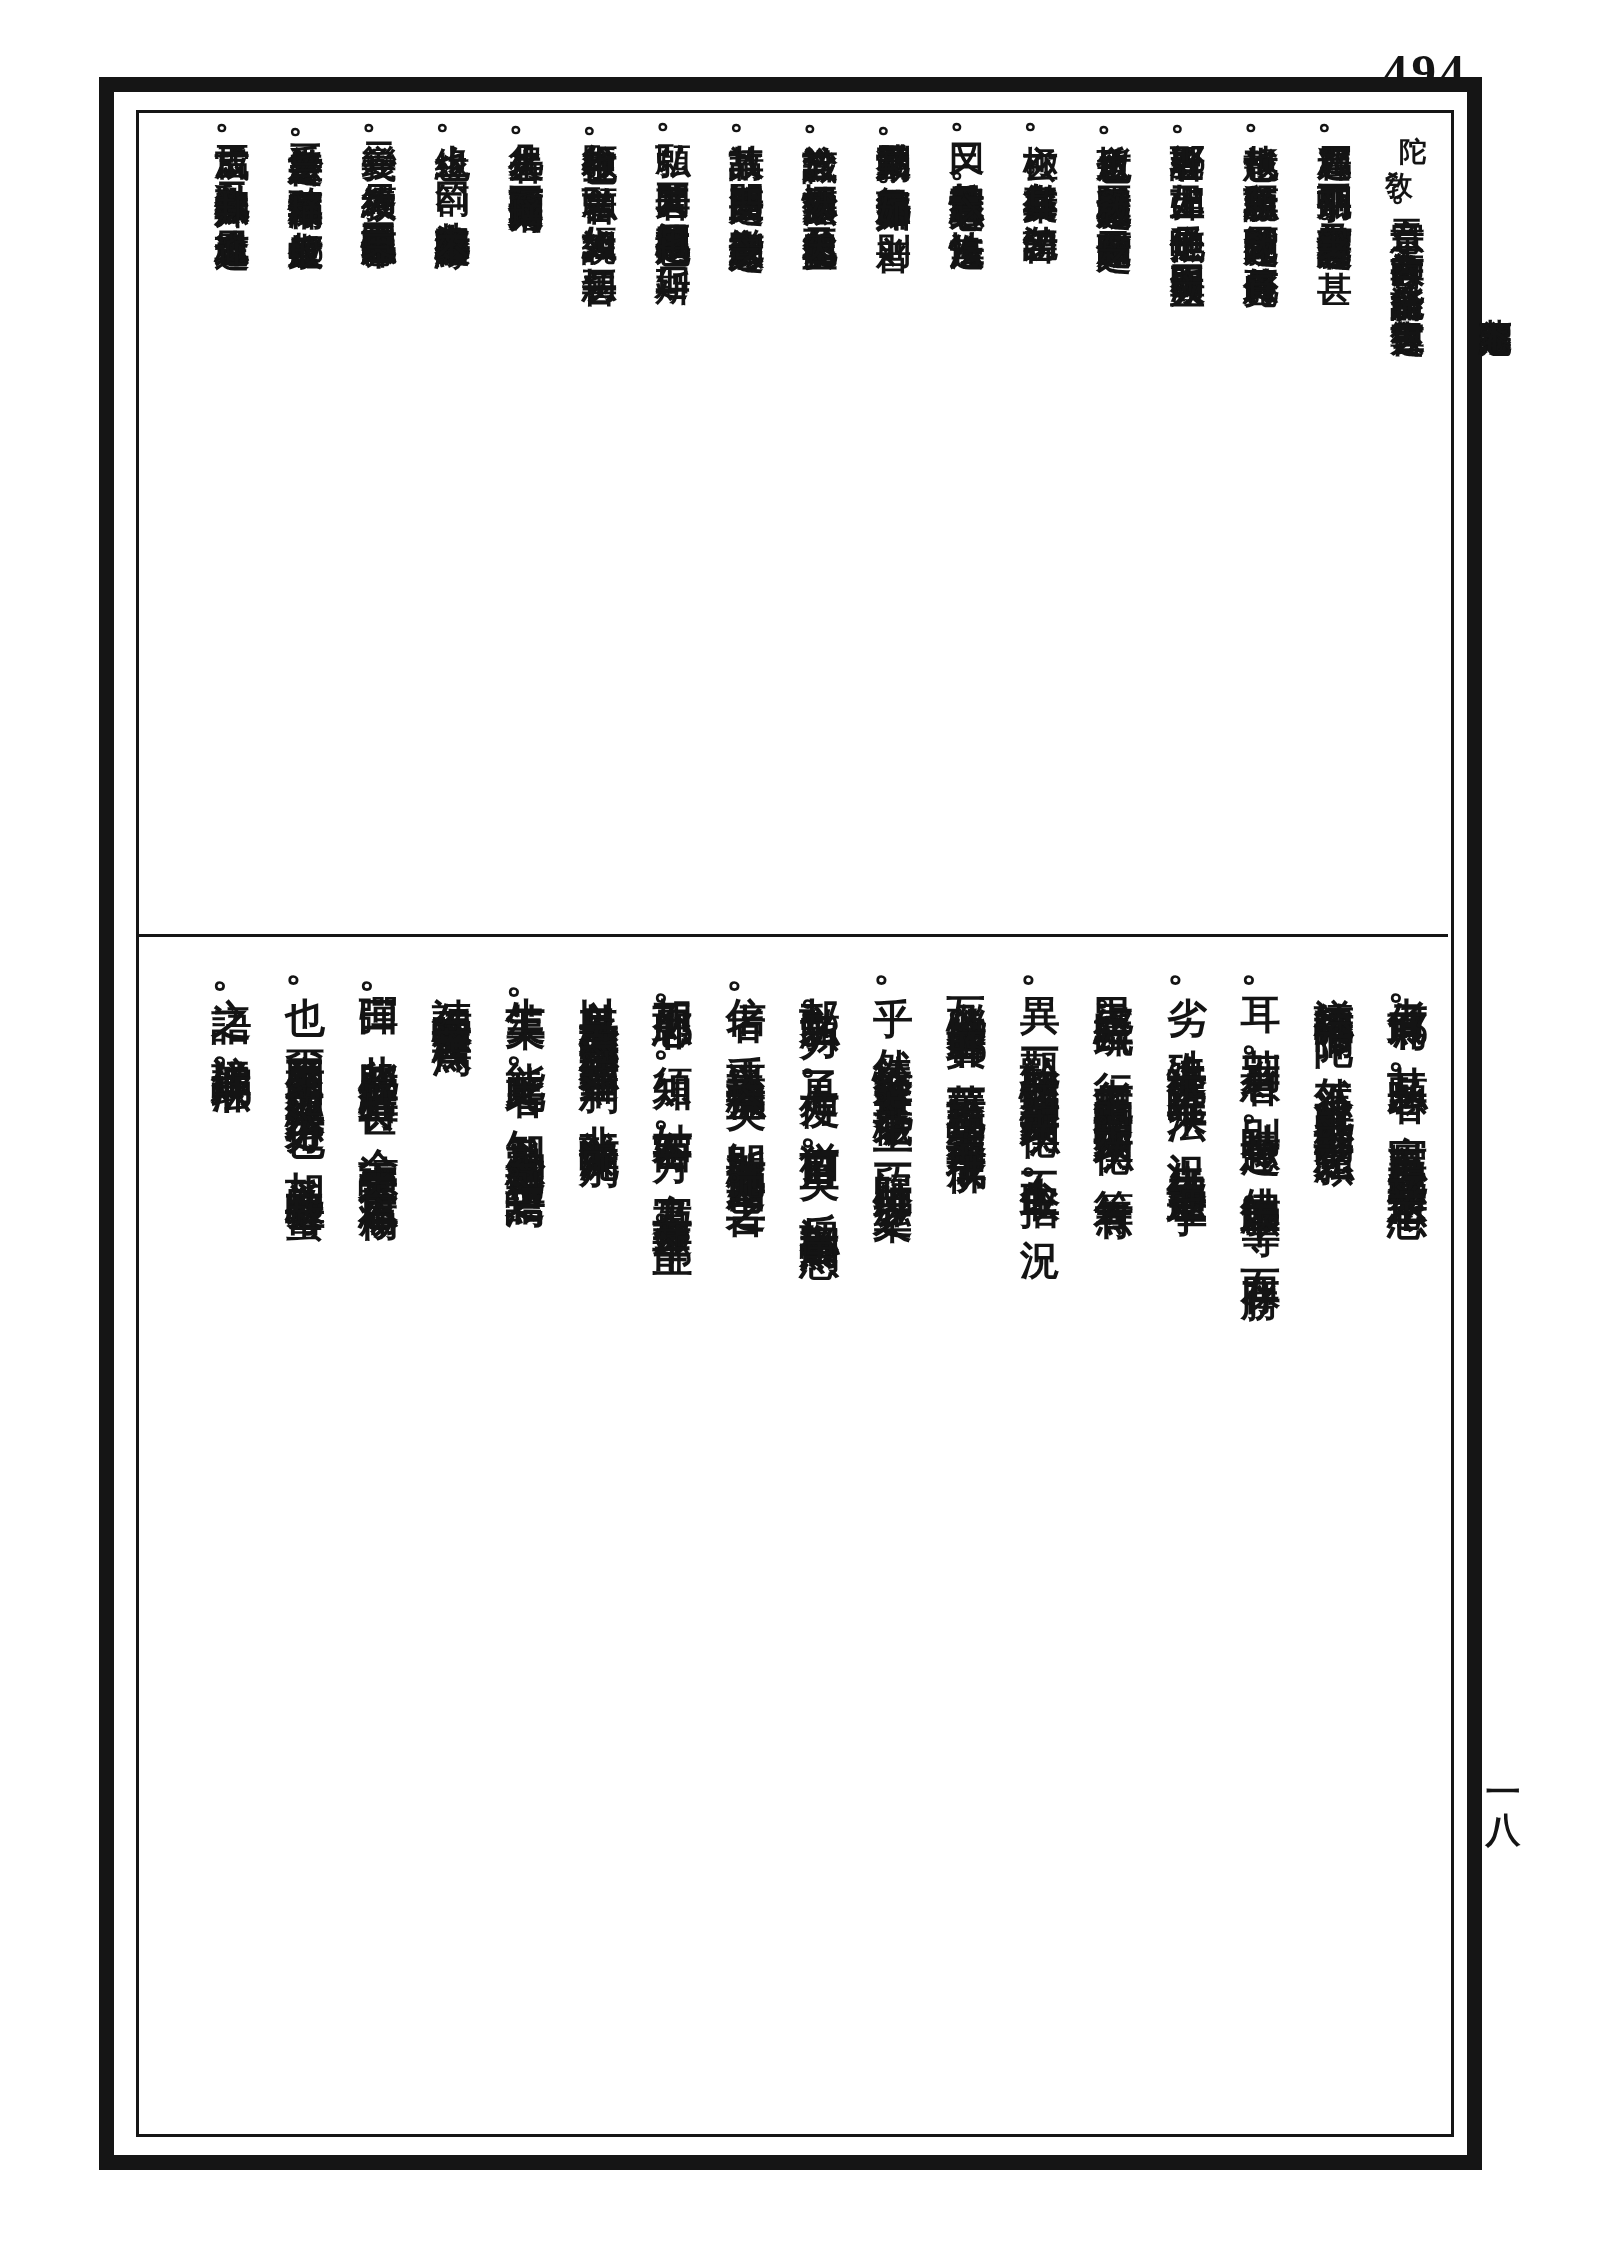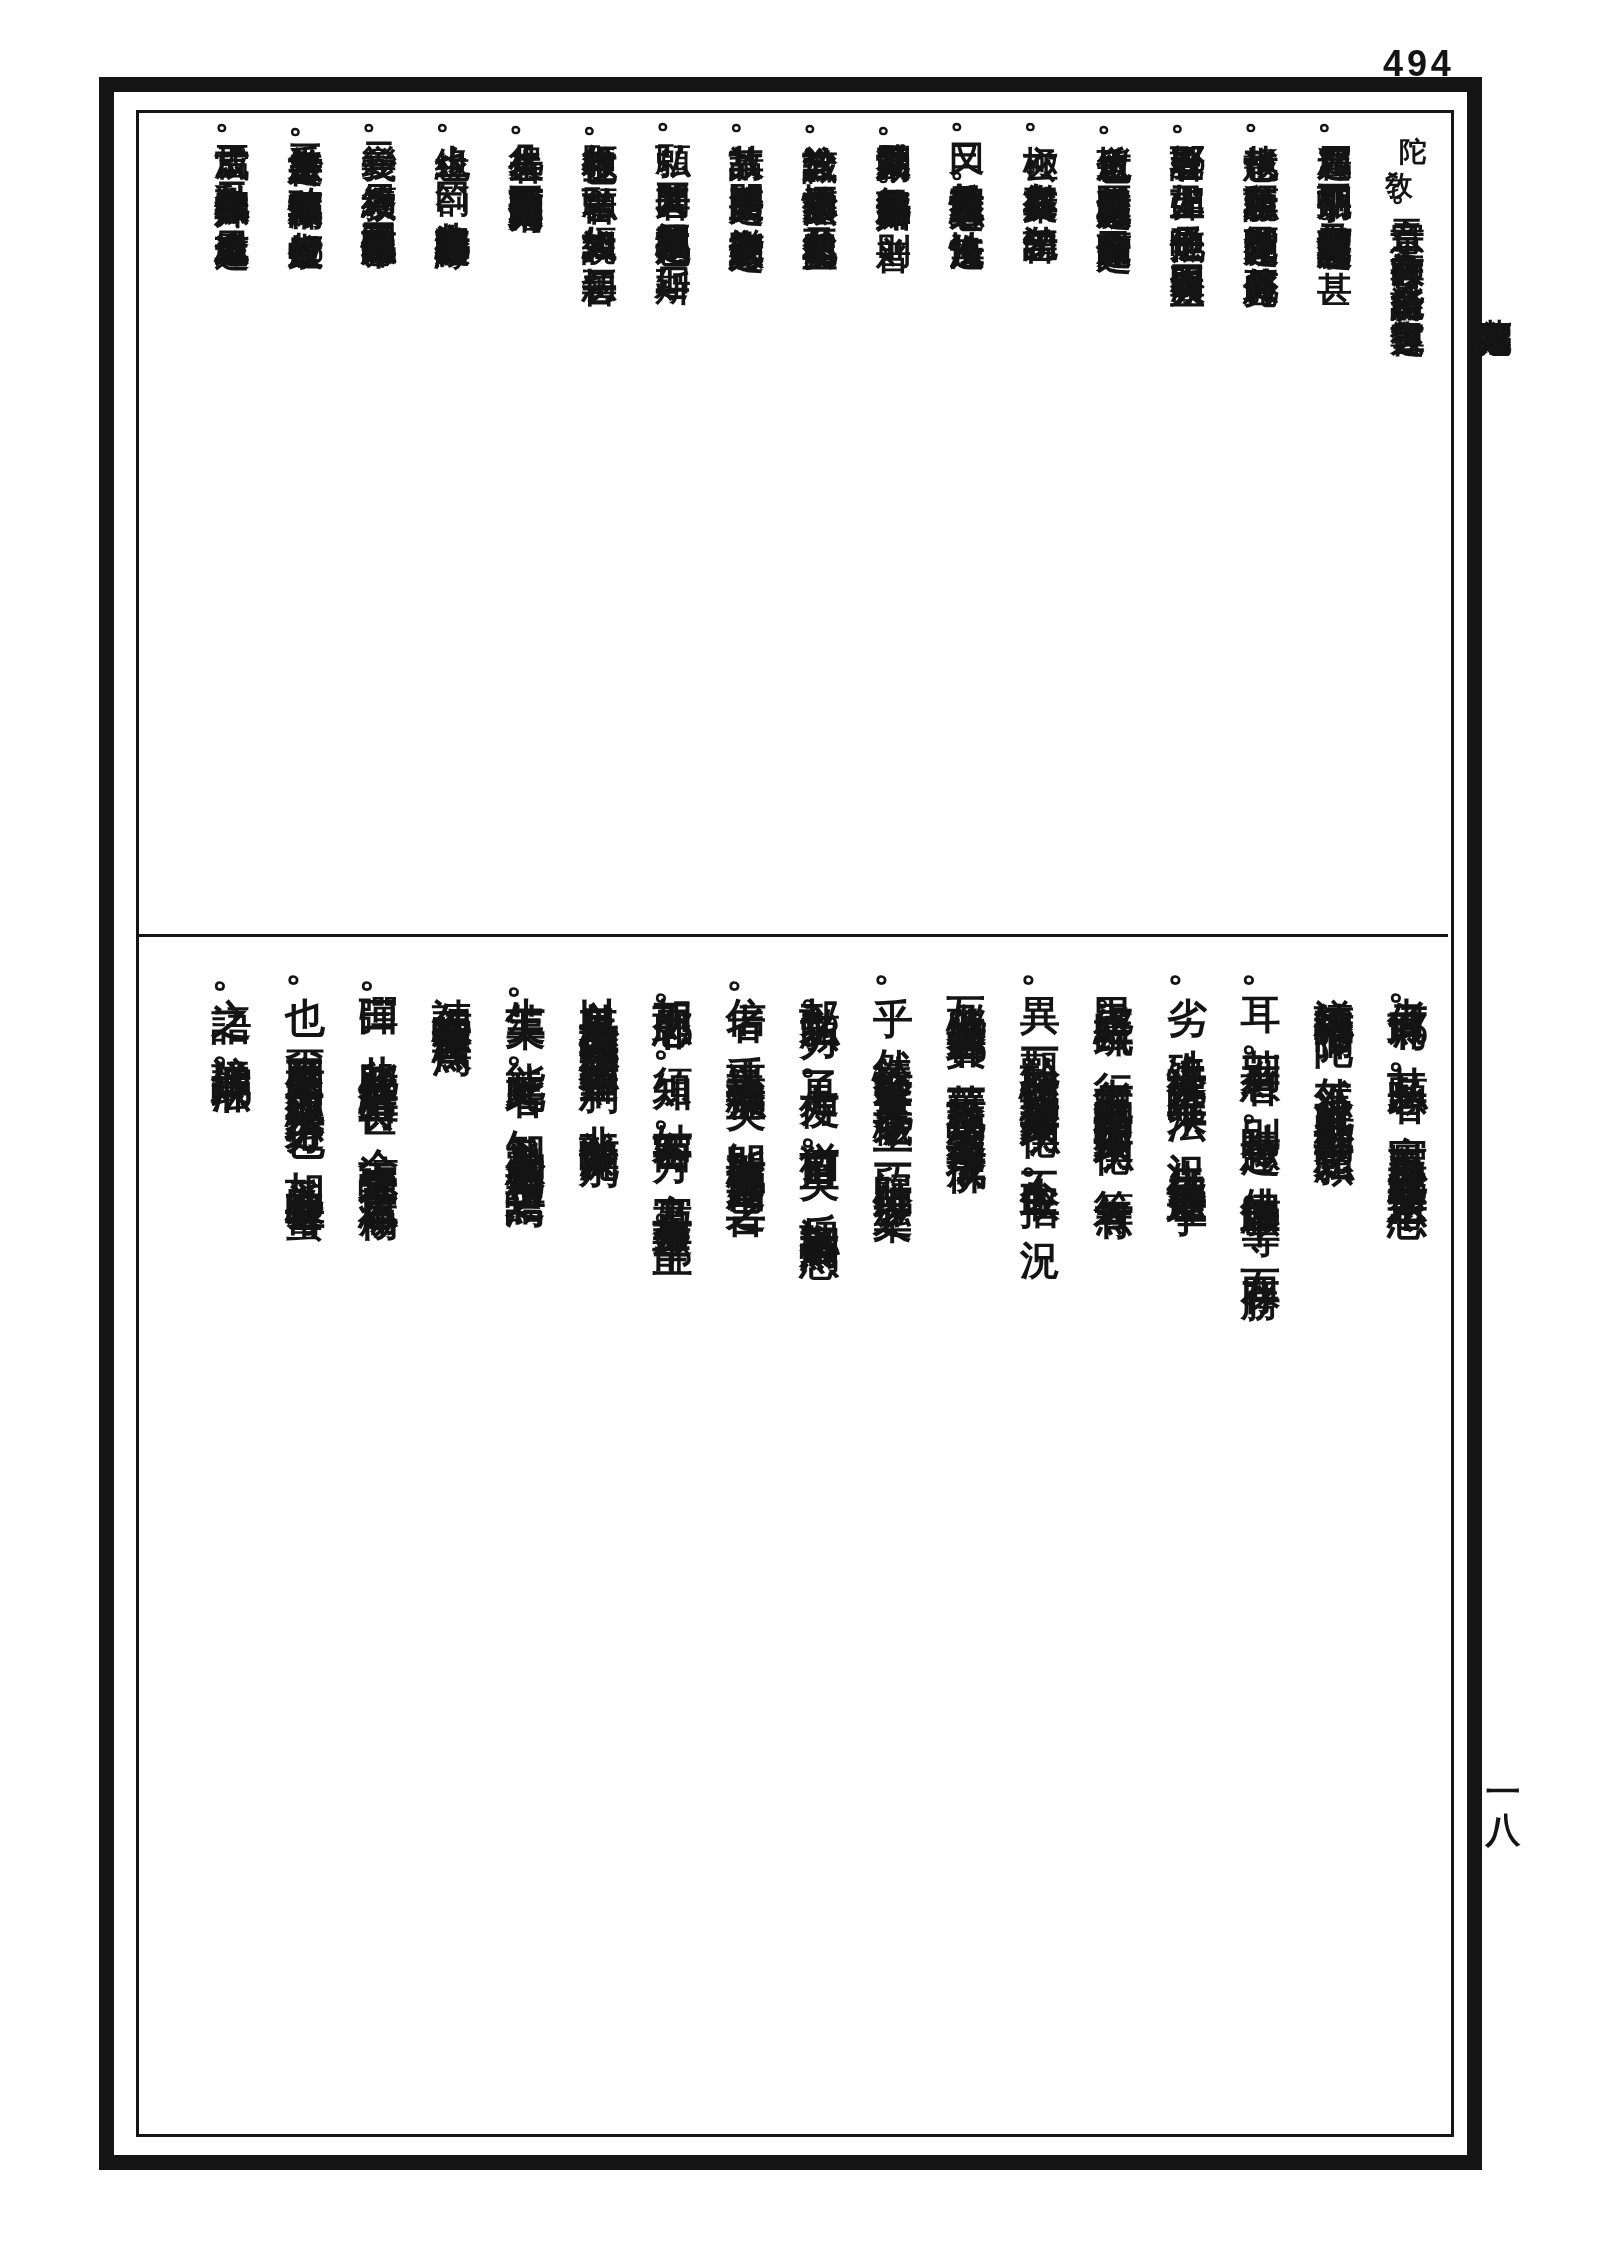--- a/index.html
+++ b/index.html
@@ -18,22 +18,22 @@
     position:absolute;left:136px;top:110px;width:1312px;height:2021px;
     border:3px solid #151515;
   }
   .divider{
     position:absolute;left:139px;top:934px;width:1309px;height:3px;
     background:#151515;
   }
   
   .folio-top{
     position:absolute;left:1383px;top:43px;
-    font-size:36px;letter-spacing:3.9px;font-weight:bold;
-    font-family:Liberation Sans, sans-serif;
+    font-size:49px;letter-spacing:3.9px;font-weight:bold;
+    font-family:Liberation Serif, serif;
   }
   .margin-title{
     position:absolute;left:1474px;top:292px;
     writing-mode:vertical-rl;text-orientation:upright;
     font-size:32.5px;letter-spacing:1px;font-weight:bold;
   }
   .sheet-number{
     position:absolute;left:1478px;top:1773px;
     writing-mode:vertical-rl;text-orientation:upright;
     font-size:35px;letter-spacing:11.8px;font-weight:bold;

